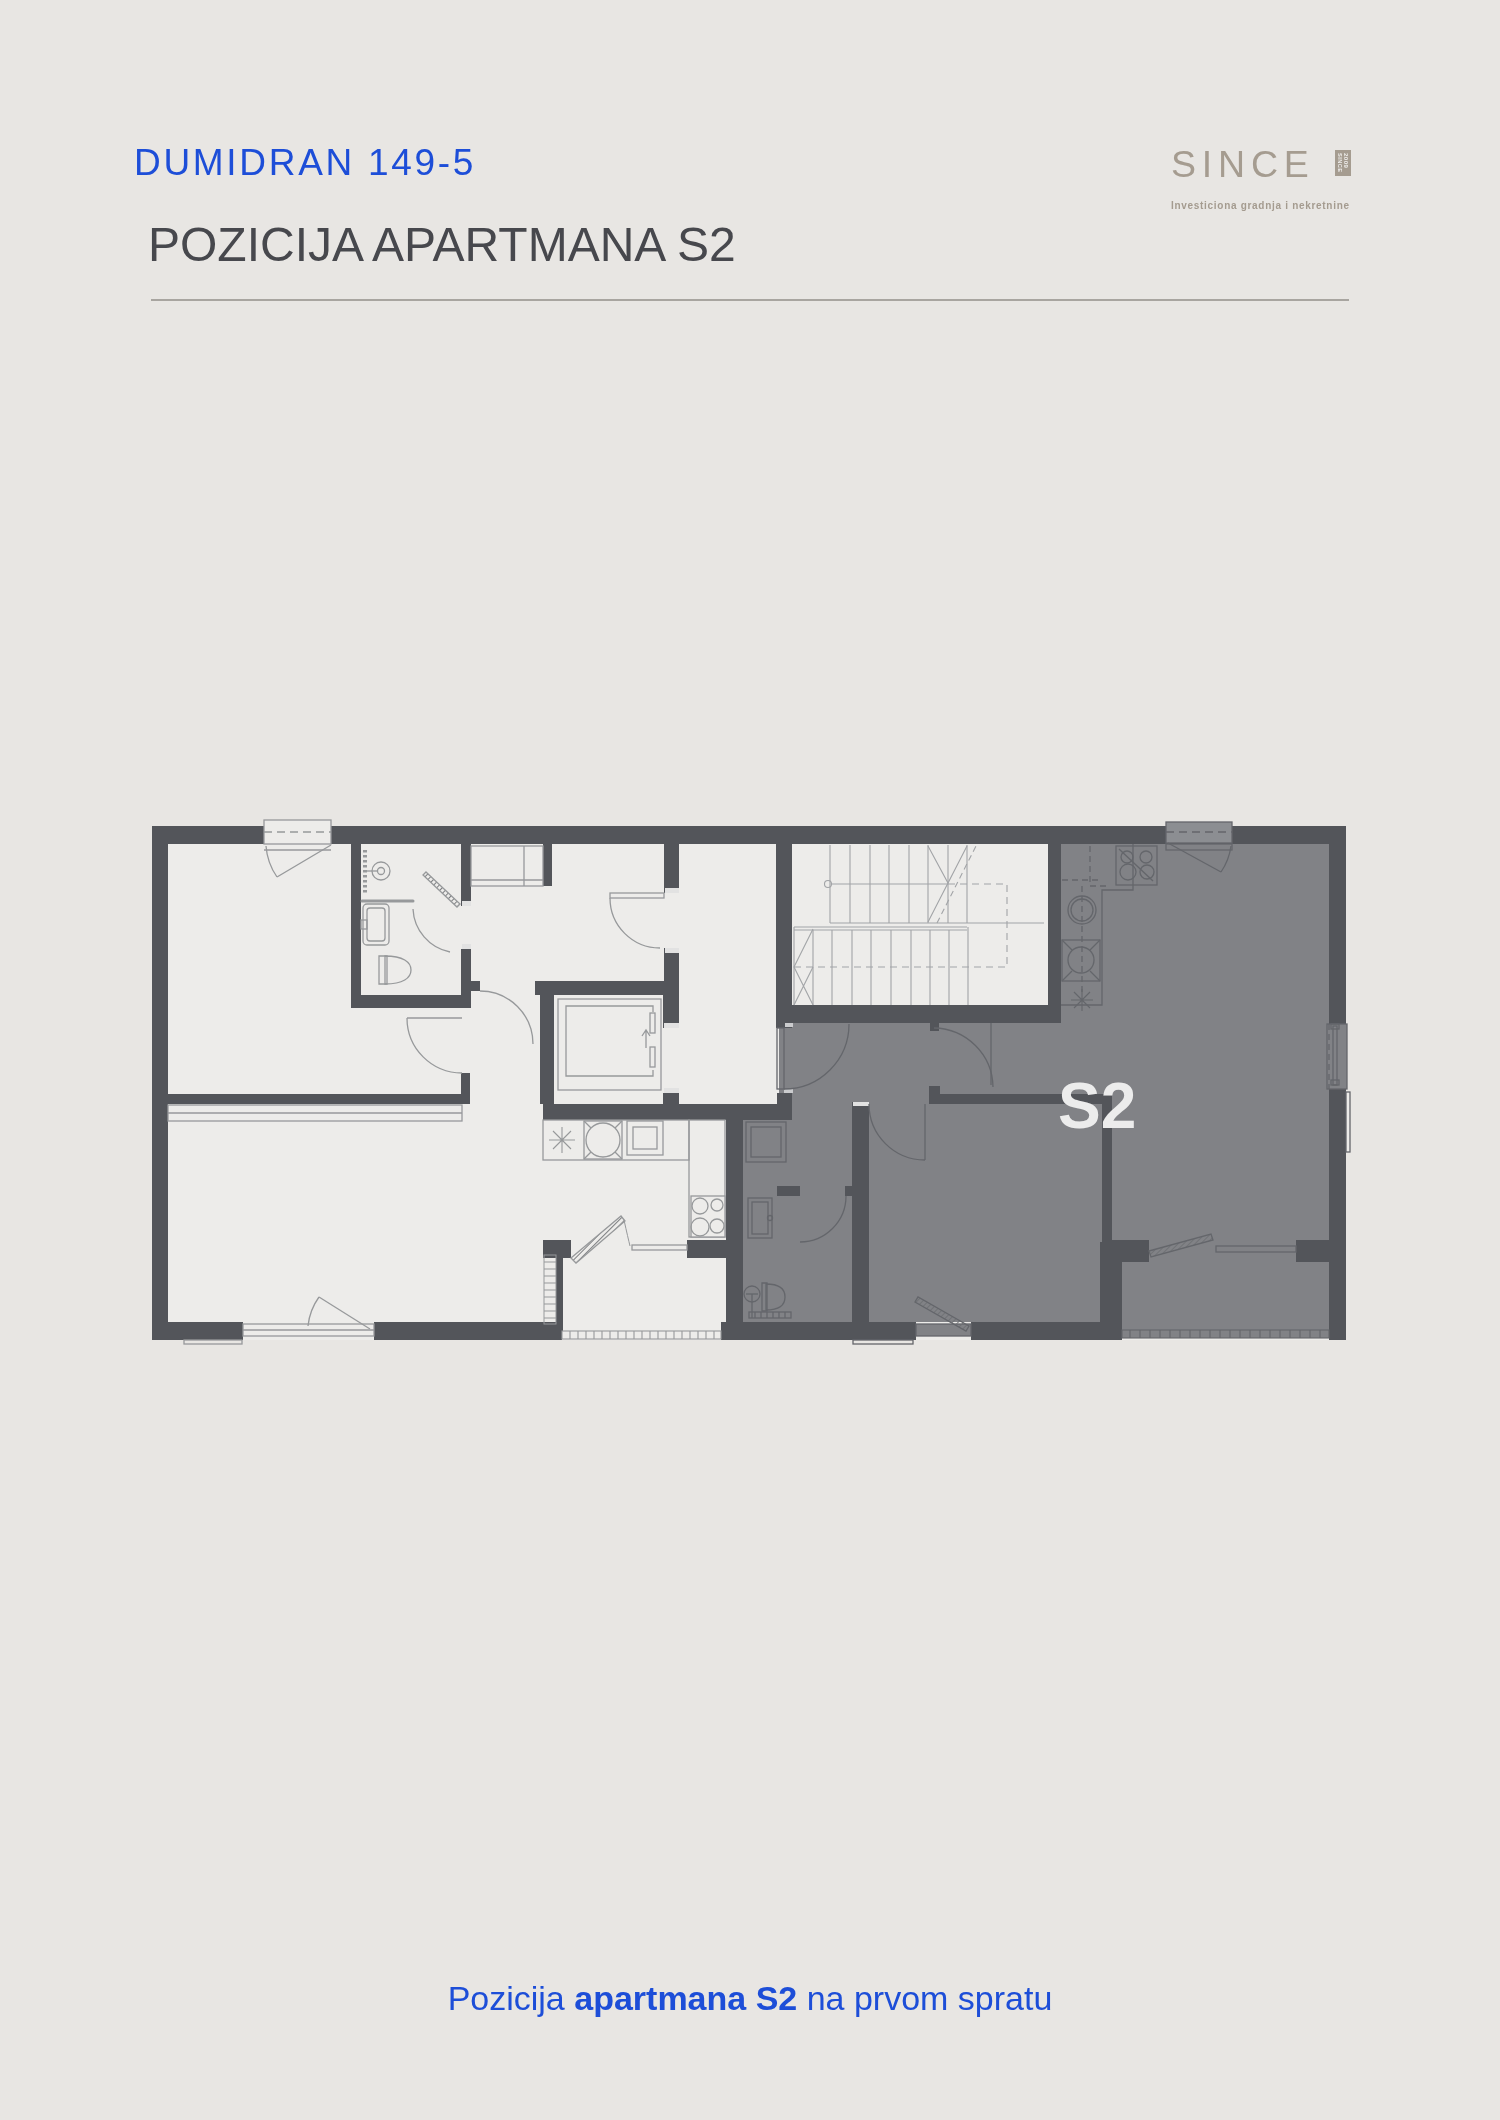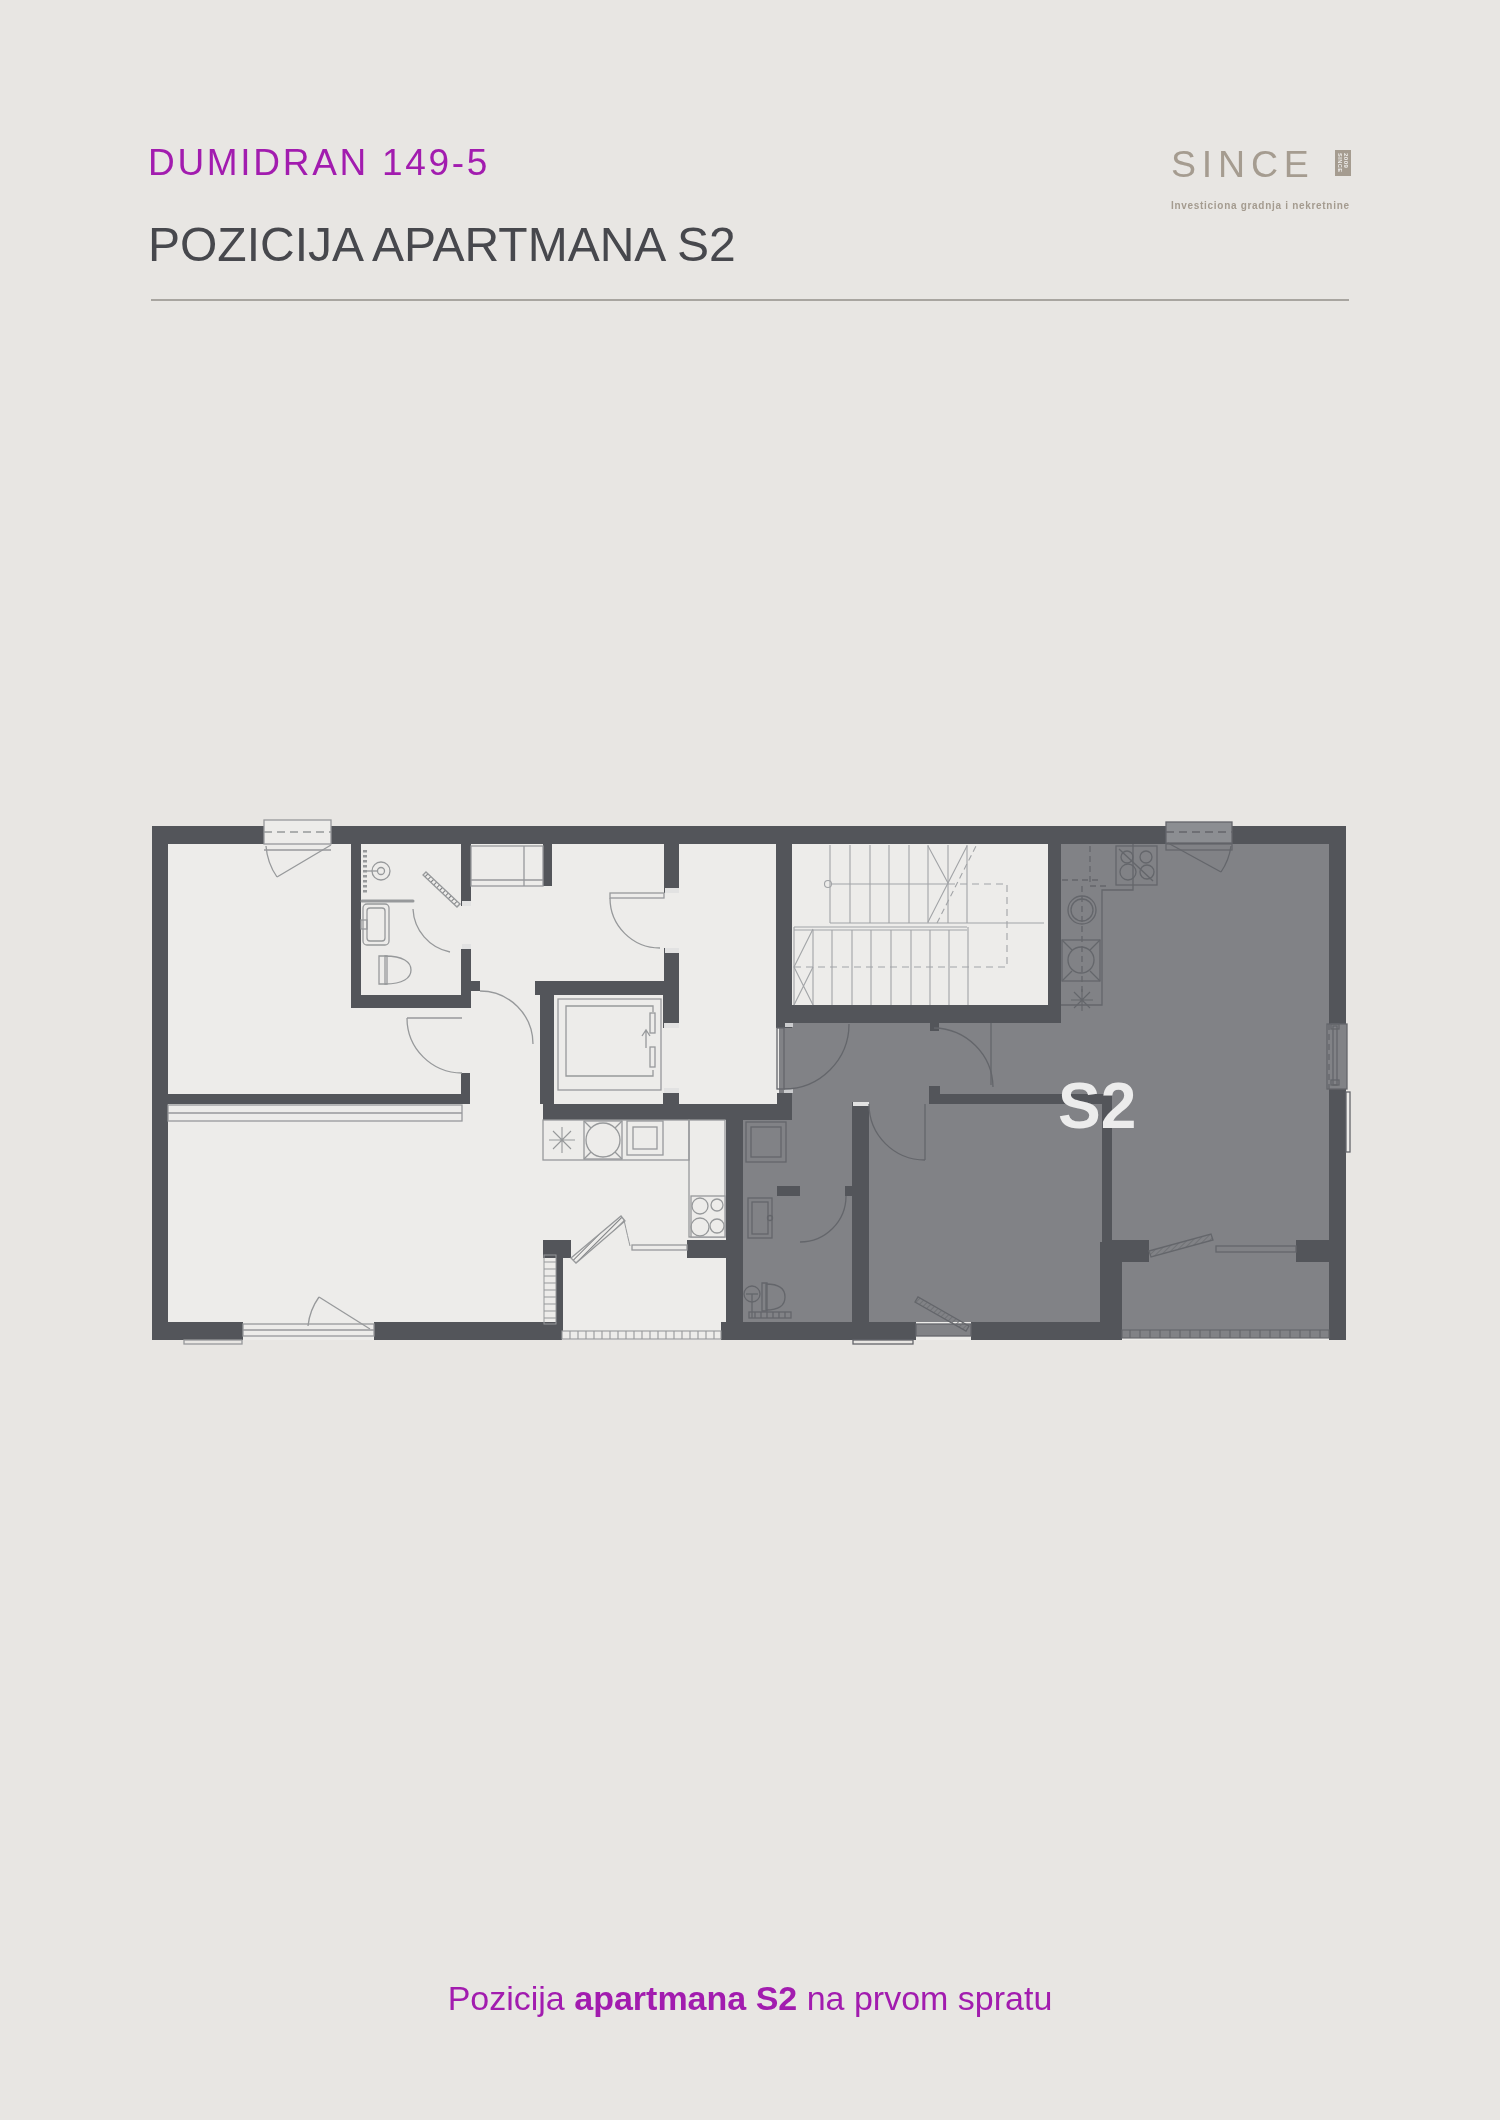--- a/index.html
+++ b/index.html
@@ -3,37 +3,37 @@
 <meta charset="utf-8">
 <style>
   html,body{margin:0;padding:0;}
   body{width:1500px;height:2120px;background:#e8e6e3;font-family:"Liberation Sans",sans-serif;}
   .abs{position:absolute;}
 </style>
 </head>
 <body>
 <div style="position:relative;width:1500px;height:2120px;overflow:hidden;">
 
-<div class="abs" style="left:148px;top:142px;font-size:37px;letter-spacing:2.7px;color:#a21caf;text-align:center;">DUMIDRAN 149-5</div>
+<div class="abs" style="left:134px;top:142px;font-size:37px;letter-spacing:2.7px;color:#1d4ed8;text-align:center;">DUMIDRAN 149-5</div>
 
 <div class="abs" style="left:148px;top:217px;font-size:48px;font-weight:normal;letter-spacing:0px;color:#47484d;">POZICIJA APARTMANA S2</div>
 
 <div class="abs" style="left:151px;top:299px;width:1198px;height:2px;background:#a8a5a0;"></div>
 
 <div class="abs" style="left:1171px;top:143px;font-size:37.5px;letter-spacing:5.8px;color:#a59c90;">SINCE</div>
 
 <svg class="abs" style="left:1335px;top:150px;" width="16" height="26" viewBox="0 0 16 26">
       <rect width="16" height="26" fill="#a59c90"></rect>
       <text transform="translate(2.5,3) rotate(90)" font-family="Liberation Sans, sans-serif" font-size="5.6" font-weight="bold" fill="#efeeec" letter-spacing="0.5">SINCE</text>
       <text transform="translate(9,3) rotate(90)" font-family="Liberation Sans, sans-serif" font-size="6.2" font-weight="bold" fill="#efeeec" letter-spacing="0.4">2009</text>
     </svg>
 
 <div class="abs" style="left:1171px;top:200px;font-size:10px;font-weight:bold;letter-spacing:0.7px;color:#a49b8f;">Investiciona gradnja i nekretnine</div>
 
-<div class="abs" style="left:0;top:1979px;width:1500px;text-align:center;font-size:34px;color:#a21caf;">Pozicija <b>apartmana S2</b> na prvom spratu</div>
+<div class="abs" style="left:0;top:1979px;width:1500px;text-align:center;font-size:34px;color:#1d4ed8;">Pozicija <b>apartmana S2</b> na prvom spratu</div>
 
 <svg class="abs" style="left:0;top:0;" width="1500" height="2120" viewBox="0 0 1500 2120">
 <defs>
 <pattern id="hatch" width="4" height="4" patternUnits="userSpaceOnUse" patternTransform="rotate(45)">
   <line x1="0" y1="0" x2="0" y2="4" stroke="#6e7074" stroke-width="1.8"></line>
 </pattern>
 </defs>
 <g id="plan">
 
 <rect x="152" y="826" width="1194" height="514" fill="#edecea"></rect>

